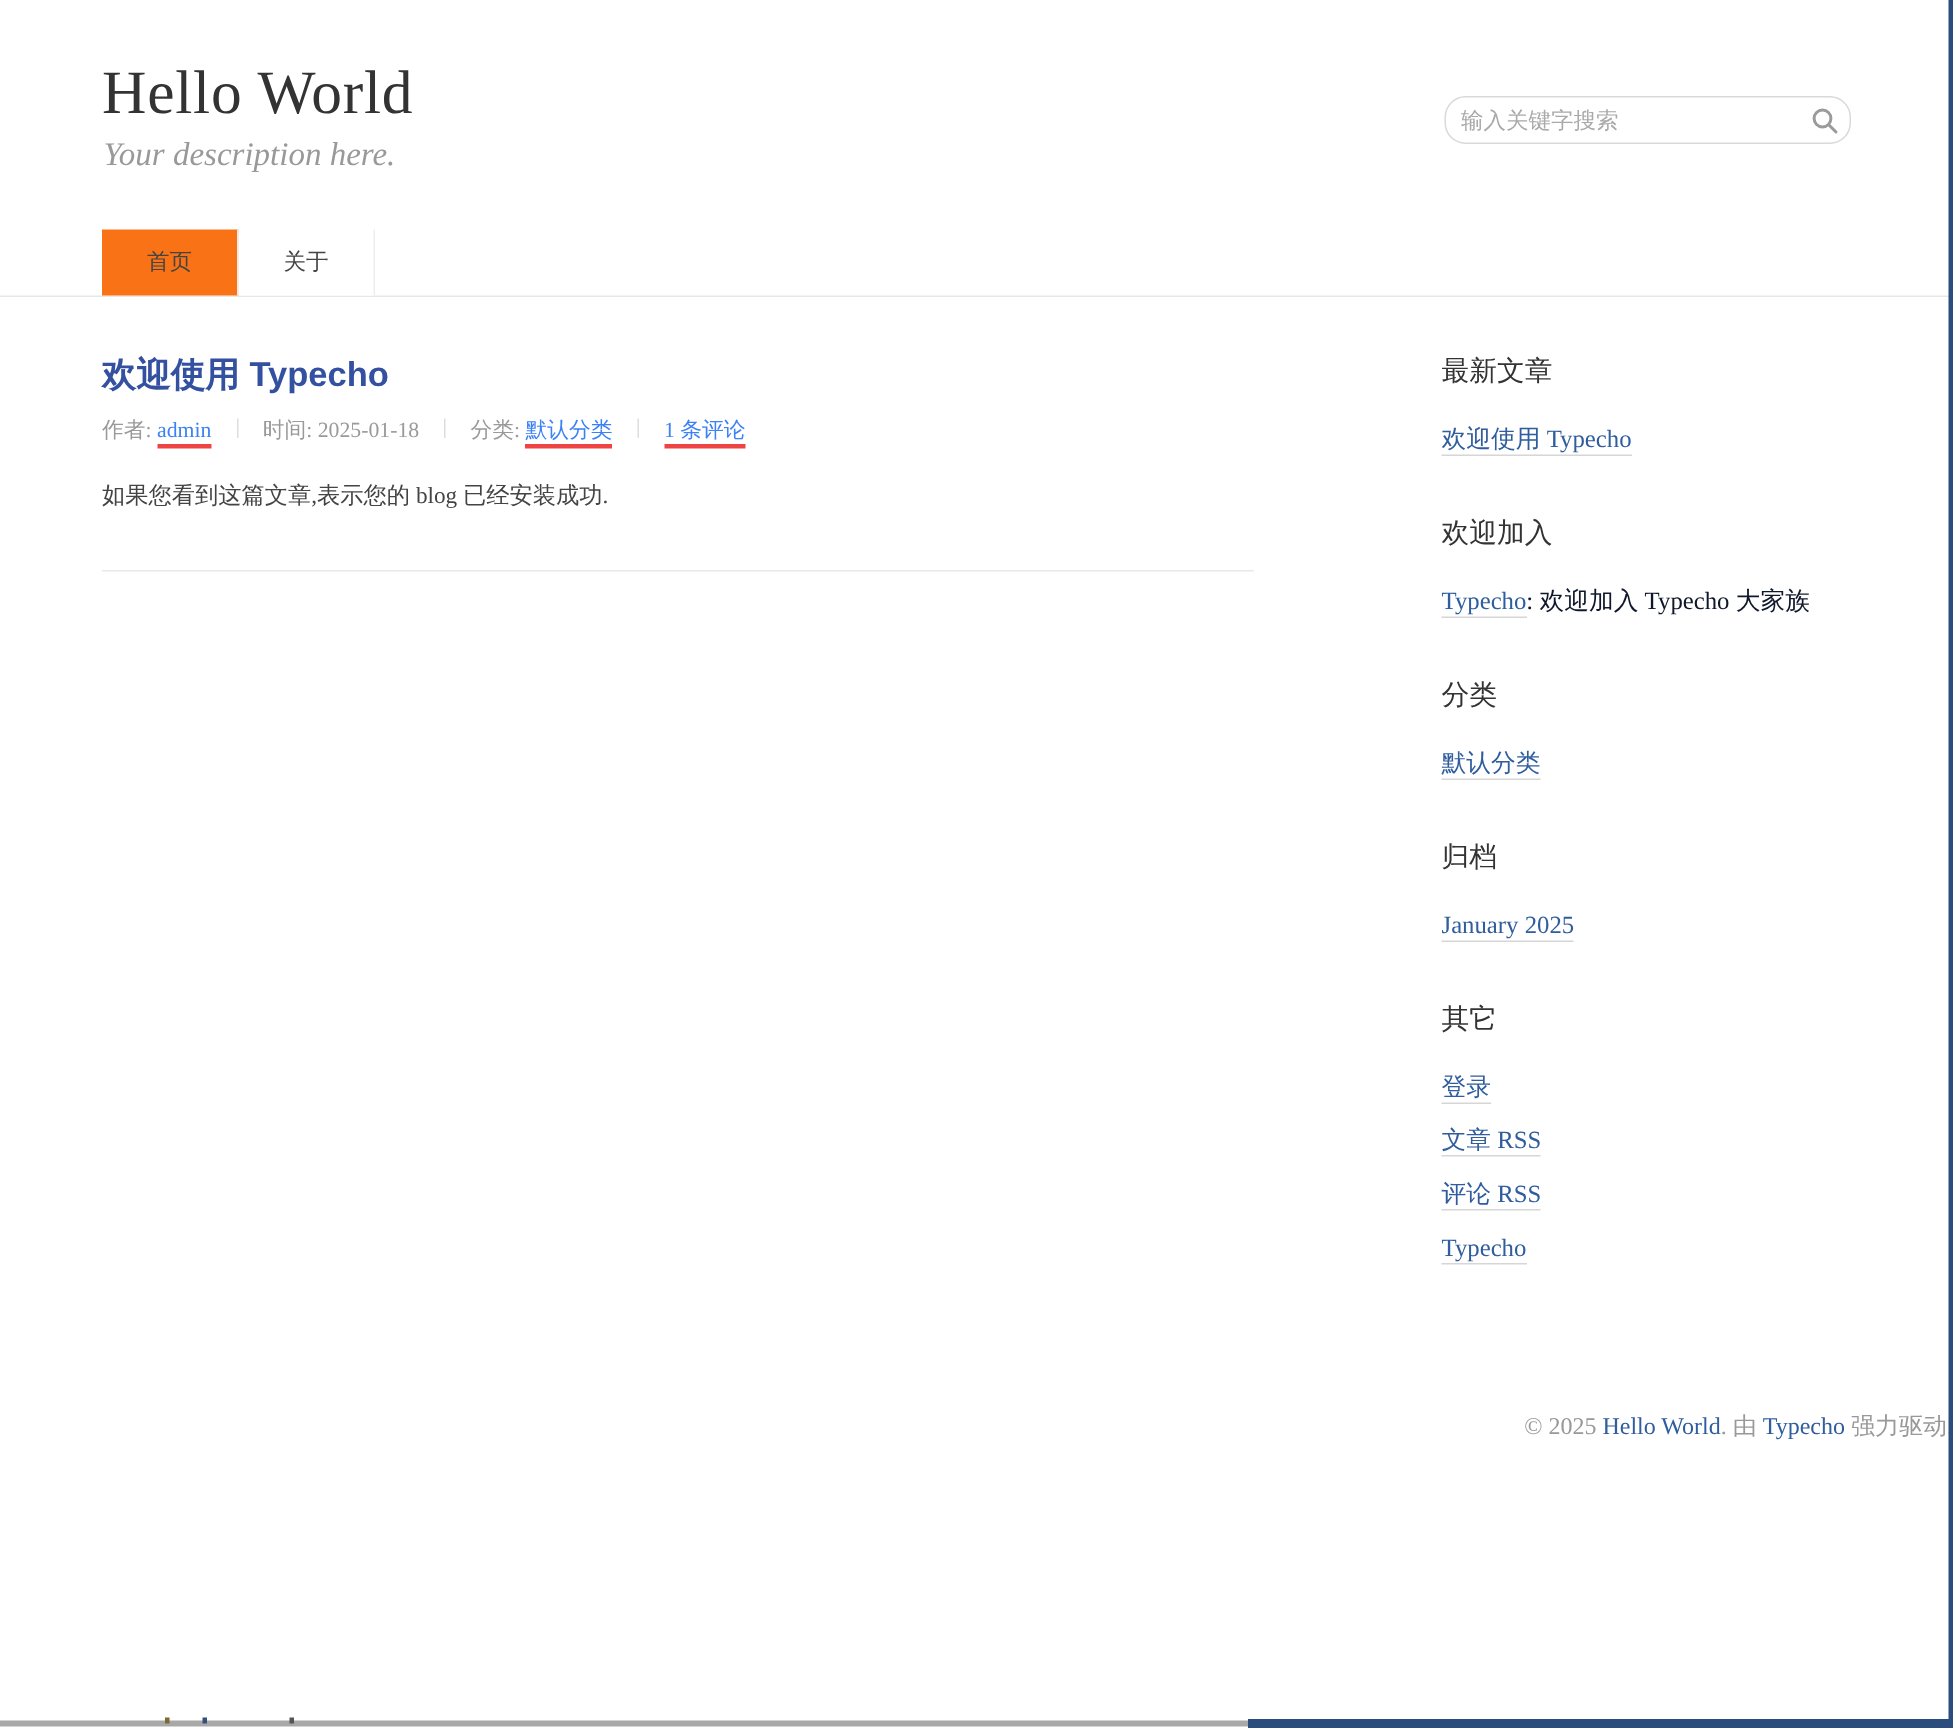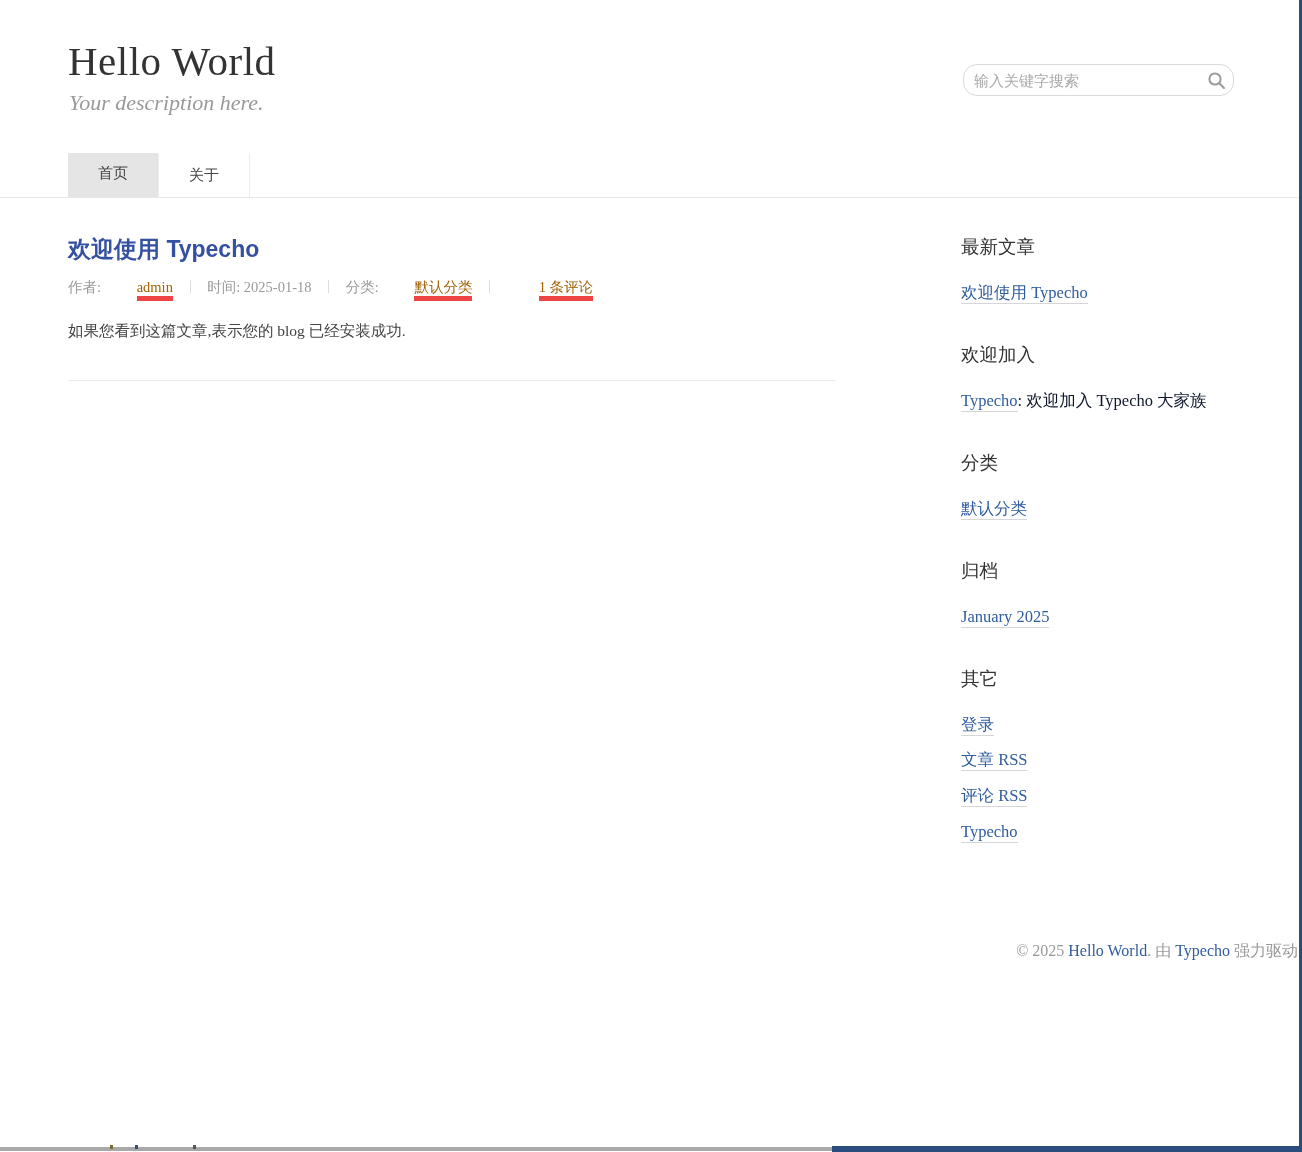--- a/index.html
+++ b/index.html
@@ -47,42 +47,42 @@
 
   
   .main-nav { position: absolute; left: 0; bottom: 0; display: flex; }
   .nav-item {
     display: block; height: 44px; line-height: 44px;
     padding: 0 30px;
     font-family: "Liberation Sans", "DejaVu Sans", sans-serif;
     font-size: 15px; color: #444; text-decoration: none;
     background: #fff; border-right: 1px solid #ededea;
   }
-  .nav-item.active { background: #e5e5e5; font-family: Liberation Mono, monospace; }
+  .nav-item.active { background: #f97316; }
 
   
   .main-wrap { display: flex; align-items: flex-start; padding-top: 38px; }
   .content-col { width: 768px; }
   .sidebar-col { width: 273px; margin-left: auto; }
 
   
   .post-title {
     margin: 0;
     font-family: "Liberation Sans", "DejaVu Sans", sans-serif;
     font-size: 23px; font-weight: bold; line-height: 1.2;
   }
   .post-title a { color: #3450a0; text-decoration: none; }
   .post-meta {
     margin-top: 15px;
     font-size: 14.5px; color: #9a9a9a;
     line-height: 1.2;
   }
   .post-meta a {
-    color: #a16207; text-decoration: none;
-    border-bottom: 5px solid #ef4444; padding-bottom: 1px; margin-left: 32px;
+    color: #3b82f6; text-decoration: none;
+    border-bottom: 3px solid #ef4444; padding-bottom: 1px;
   }
   .meta-sep {
     display: inline-block; width: 0; height: 13px;
     border-left: 1px solid #ddd;
     margin: 0 13px; vertical-align: -1px;
   }
   .post-body {
     margin: 23px 0 0;
     font-size: 15.5px; color: #444; line-height: 1.55;
   }

